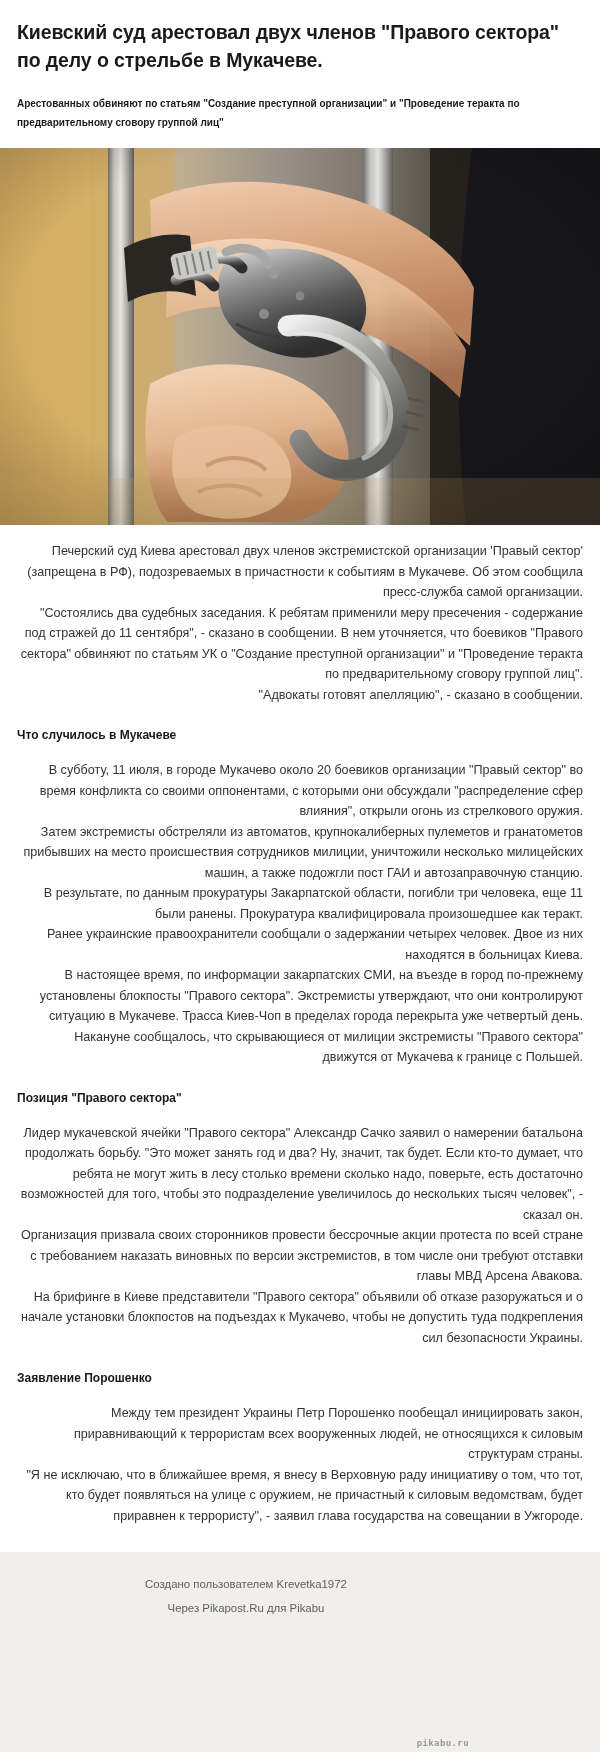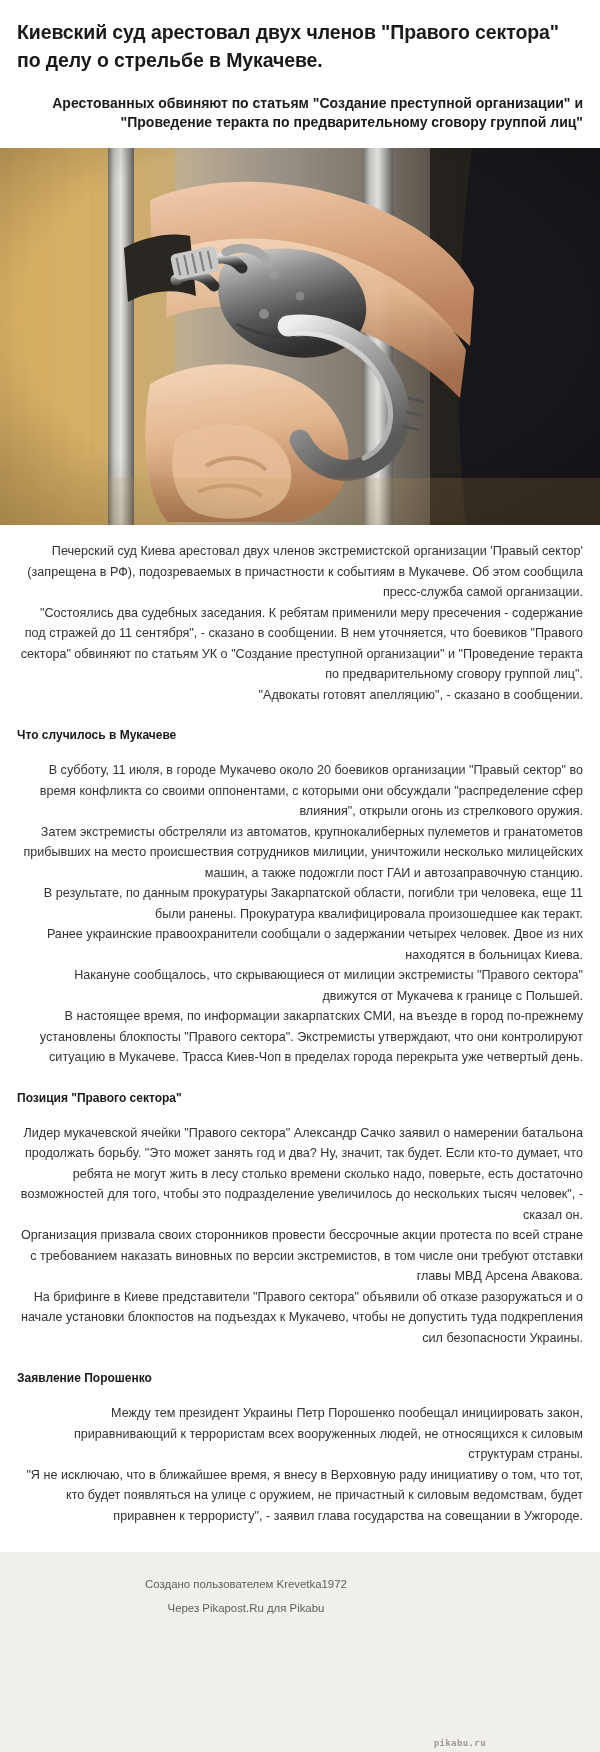--- a/index.html
+++ b/index.html
@@ -33,26 +33,25 @@
   }
   .post-title {
     font-size: 19.5px;
     line-height: 28px;
     font-weight: bold;
     color: #1a1a1a;
     margin: 0 0 20px 0;
     letter-spacing: -0.1px;
   }
   .post-subtitle {
-    font-size: 14px;
+    font-size: 10px;
     line-height: 19px;
     font-weight: bold;
     color: #1a1a1a;
     margin: 0 0 16px 0;
-    text-align: right;
   }
   .photo {
     width: 600px;
     height: 377px;
     position: relative;
     overflow: hidden;
     background: #3a3630;
     display: block;
   }
   .photo svg { display: block; width: 600px; height: 377px; }
@@ -86,21 +85,21 @@
     flex: 1 0 auto;
   }
   .footer-line {
     font-size: 11.4px;
     line-height: 18.5px;
     color: #5e5e5e;
     margin: 5px;
   }
   .watermark {
     position: absolute;
-    right: 6px;
+    right: 23px;
     bottom: 4px;
     font-family: "DejaVu Sans Mono", "Liberation Mono", monospace;
     font-size: 9px;
     letter-spacing: 0.4px;
     color: #9d9a95;
     font-weight: bold;
   }
 </style>
 </head>
 <body>
@@ -230,22 +229,22 @@
       <p class="para">"Адвокаты готовят апелляцию", - сказано в сообщении.</p>
 
       <div class="spacer-lg"></div>
       <p class="sub-head">Что случилось в Мукачеве</p>
       <div class="spacer-sm"></div>
 
       <p class="para">В субботу, 11 июля, в городе Мукачево около 20 боевиков организации "Правый сектор" во время конфликта со своими оппонентами, с которыми они обсуждали "распределение сфер влияния", открыли огонь из стрелкового оружия.</p>
       <p class="para">Затем экстремисты обстреляли из автоматов, крупнокалиберных пулеметов и гранатометов прибывших на место происшествия сотрудников милиции, уничтожили несколько милицейских машин, а также подожгли пост ГАИ и автозаправочную станцию.</p>
       <p class="para">В результате, по данным прокуратуры Закарпатской области, погибли три человека, еще 11 были ранены. Прокуратура квалифицировала произошедшее как теракт.</p>
       <p class="para">Ранее украинские правоохранители сообщали о задержании четырех человек. Двое из них находятся в больницах Киева.</p>
+      <p class="para">В настоящее время, по информации закарпатских СМИ, на въезде в город по-прежнему установлены блокпосты "Правого сектора". Экстремисты утверждают, что они контролируют ситуацию в Мукачеве. Трасса Киев-Чоп в пределах города перекрыта уже четвертый день.</p>
       <p class="para">Накануне сообщалось, что скрывающиеся от милиции экстремисты "Правого сектора" движутся от Мукачева к границе с Польшей.</p>
-      <p class="para">В настоящее время, по информации закарпатских СМИ, на въезде в город по-прежнему установлены блокпосты "Правого сектора". Экстремисты утверждают, что они контролируют ситуацию в Мукачеве. Трасса Киев-Чоп в пределах города перекрыта уже четвертый день.</p>
 
       <div class="spacer-lg"></div>
       <p class="sub-head">Позиция "Правого сектора"</p>
       <div class="spacer-sm"></div>
 
       <p class="para">Лидер мукачевской ячейки "Правого сектора" Александр Сачко заявил о намерении батальона продолжать борьбу. "Это может занять год и два? Ну, значит, так будет. Если кто-то думает, что ребята не могут жить в лесу столько времени сколько надо, поверьте, есть достаточно возможностей для того, чтобы это подразделение увеличилось до нескольких тысяч человек", - сказал он.</p>
       <p class="para">Организация призвала своих сторонников провести бессрочные акции протеста по всей стране с требованием наказать виновных по версии экстремистов, в том числе они требуют отставки главы МВД Арсена Авакова.</p>
       <p class="para">На брифинге в Киеве представители "Правого сектора" объявили об отказе разоружаться и о начале установки блокпостов на подъездах к Мукачево, чтобы не допустить туда подкрепления сил безопасности Украины.</p>
 
       <div class="spacer-lg"></div>

